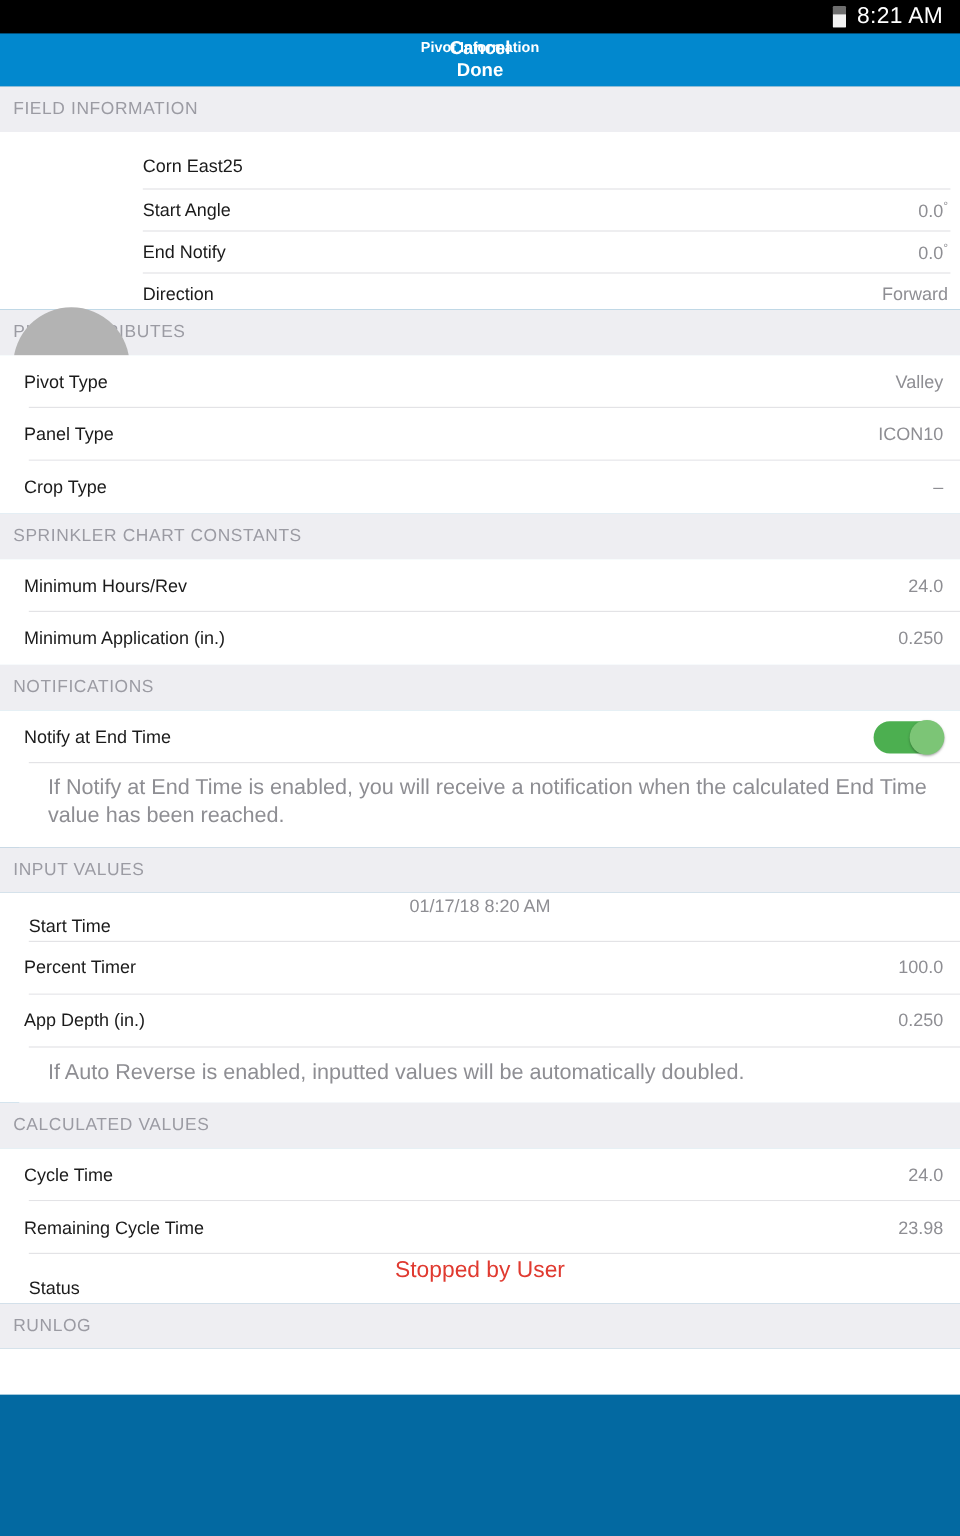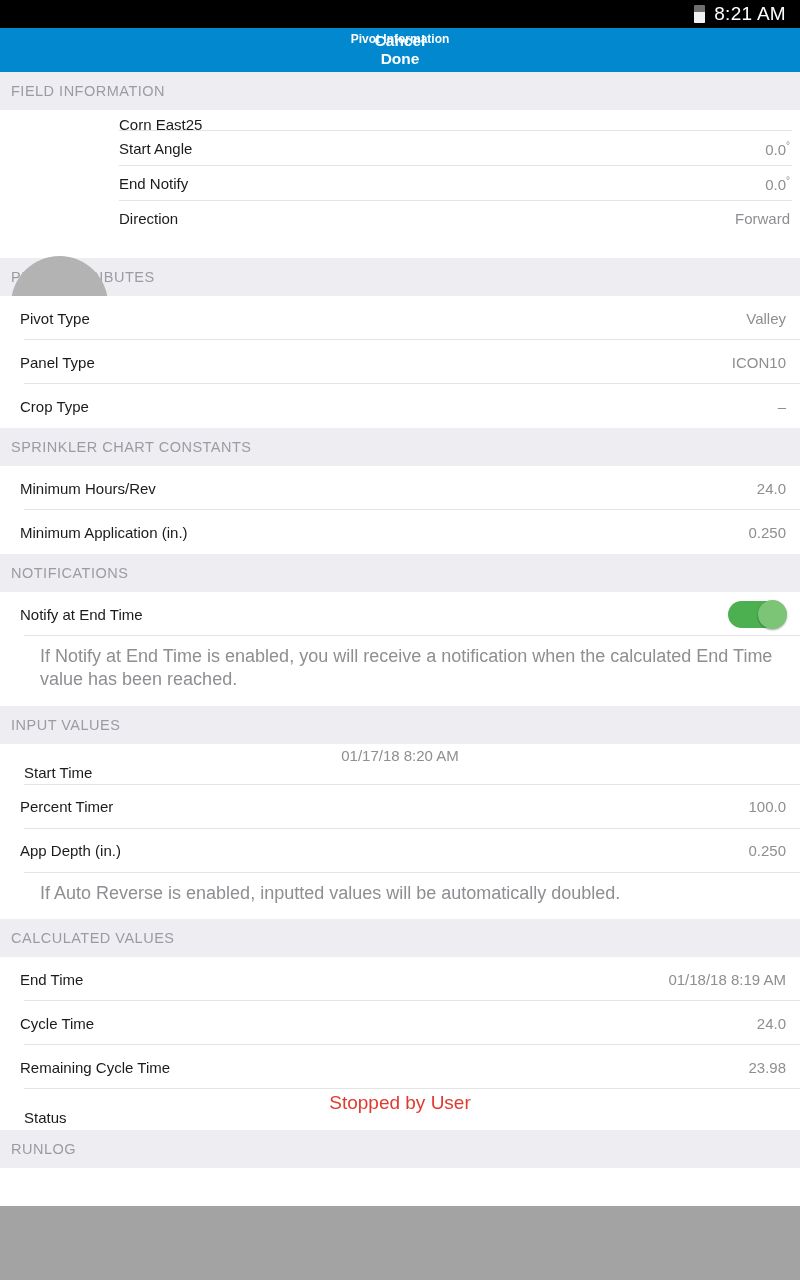--- a/index.html
+++ b/index.html
@@ -7,21 +7,21 @@
     width: 800px;
     height: 1280px;
     background: #ffffff;
     font-family: "Liberation Sans", sans-serif;
     overflow: hidden;
   }
   #app {
     position: relative;
     width: 800px;
     height: 1280px;
-    background: #a3a3a3;
+    background: #0369a1;
   }
 
   
   .statusbar {
     height: 28px;
     background: #000000;
     display: flex;
     align-items: center;
     justify-content: flex-end;
     padding-right: 14px;
@@ -158,21 +158,21 @@
     align-items: center;
     justify-content: space-between;
     padding-right: 10px;
   }
   .fi-row .divider {
     position: absolute;
     left: 0; right: 8px; bottom: 0;
     height: 1px;
     background: #e3e3e6;
   }
-  .fi-row.first { height: 21px; padding-top: 8px; }
+  .fi-row.first { height: 48px; padding-top: 8px; }
 
   
   .footnote {
     background: #ffffff;
     padding: 9px 24px 14px 24px;
     font-size: 18px;
     color: #8e8e93;
     line-height: 1.3;
     margin-left: 16px;
   }
@@ -360,25 +360,20 @@
       <div class="row-label">App Depth (in.)</div>
       <div class="row-value">0.250</div>
       <div class="divider"></div>
     </div>
     <div class="footnote">If Auto Reverse is enabled, inputted values will be automatically doubled.</div>
   </div>
 
   <div class="section-header">CALCULATED VALUES</div>
   <div class="section-body">
     <div class="row tall">
-      <div class="row-label">End Time</div>
-      <div class="row-value">01/18/18 8:19 AM</div>
-      <div class="divider"></div>
-    </div>
-    <div class="row tall">
       <div class="row-label">Cycle Time</div>
       <div class="row-value">24.0</div>
       <div class="divider"></div>
     </div>
     <div class="row tall">
       <div class="row-label">Remaining Cycle Time</div>
       <div class="row-value">23.98</div>
       <div class="divider"></div>
     </div>
     <div class="row statusrow nodiv">

